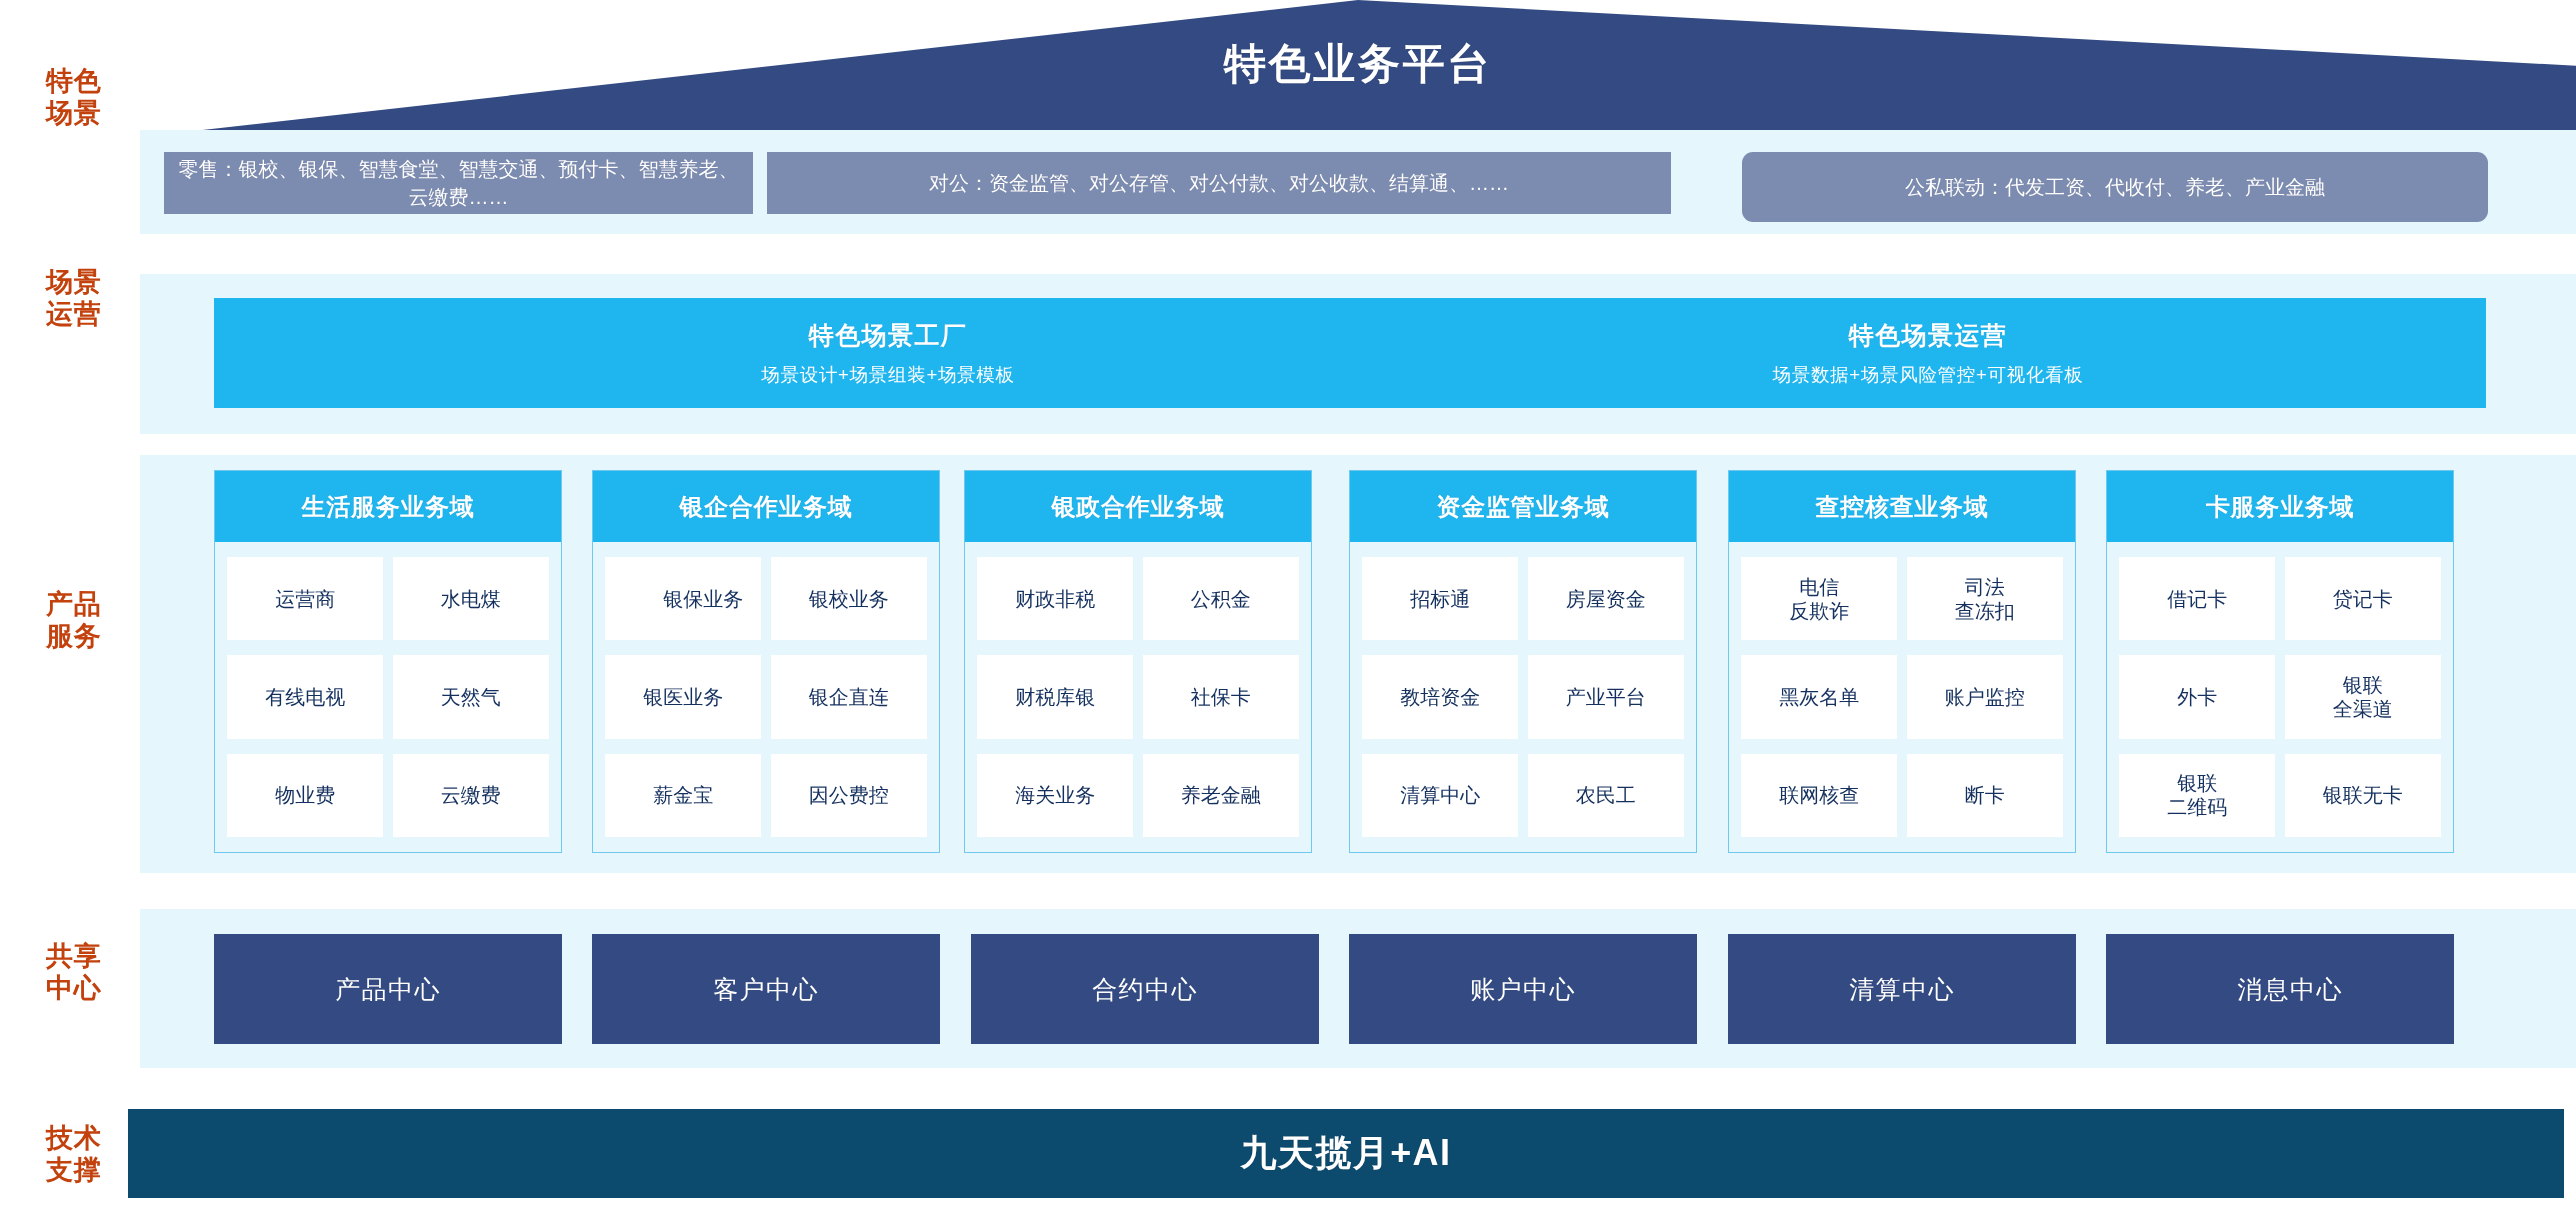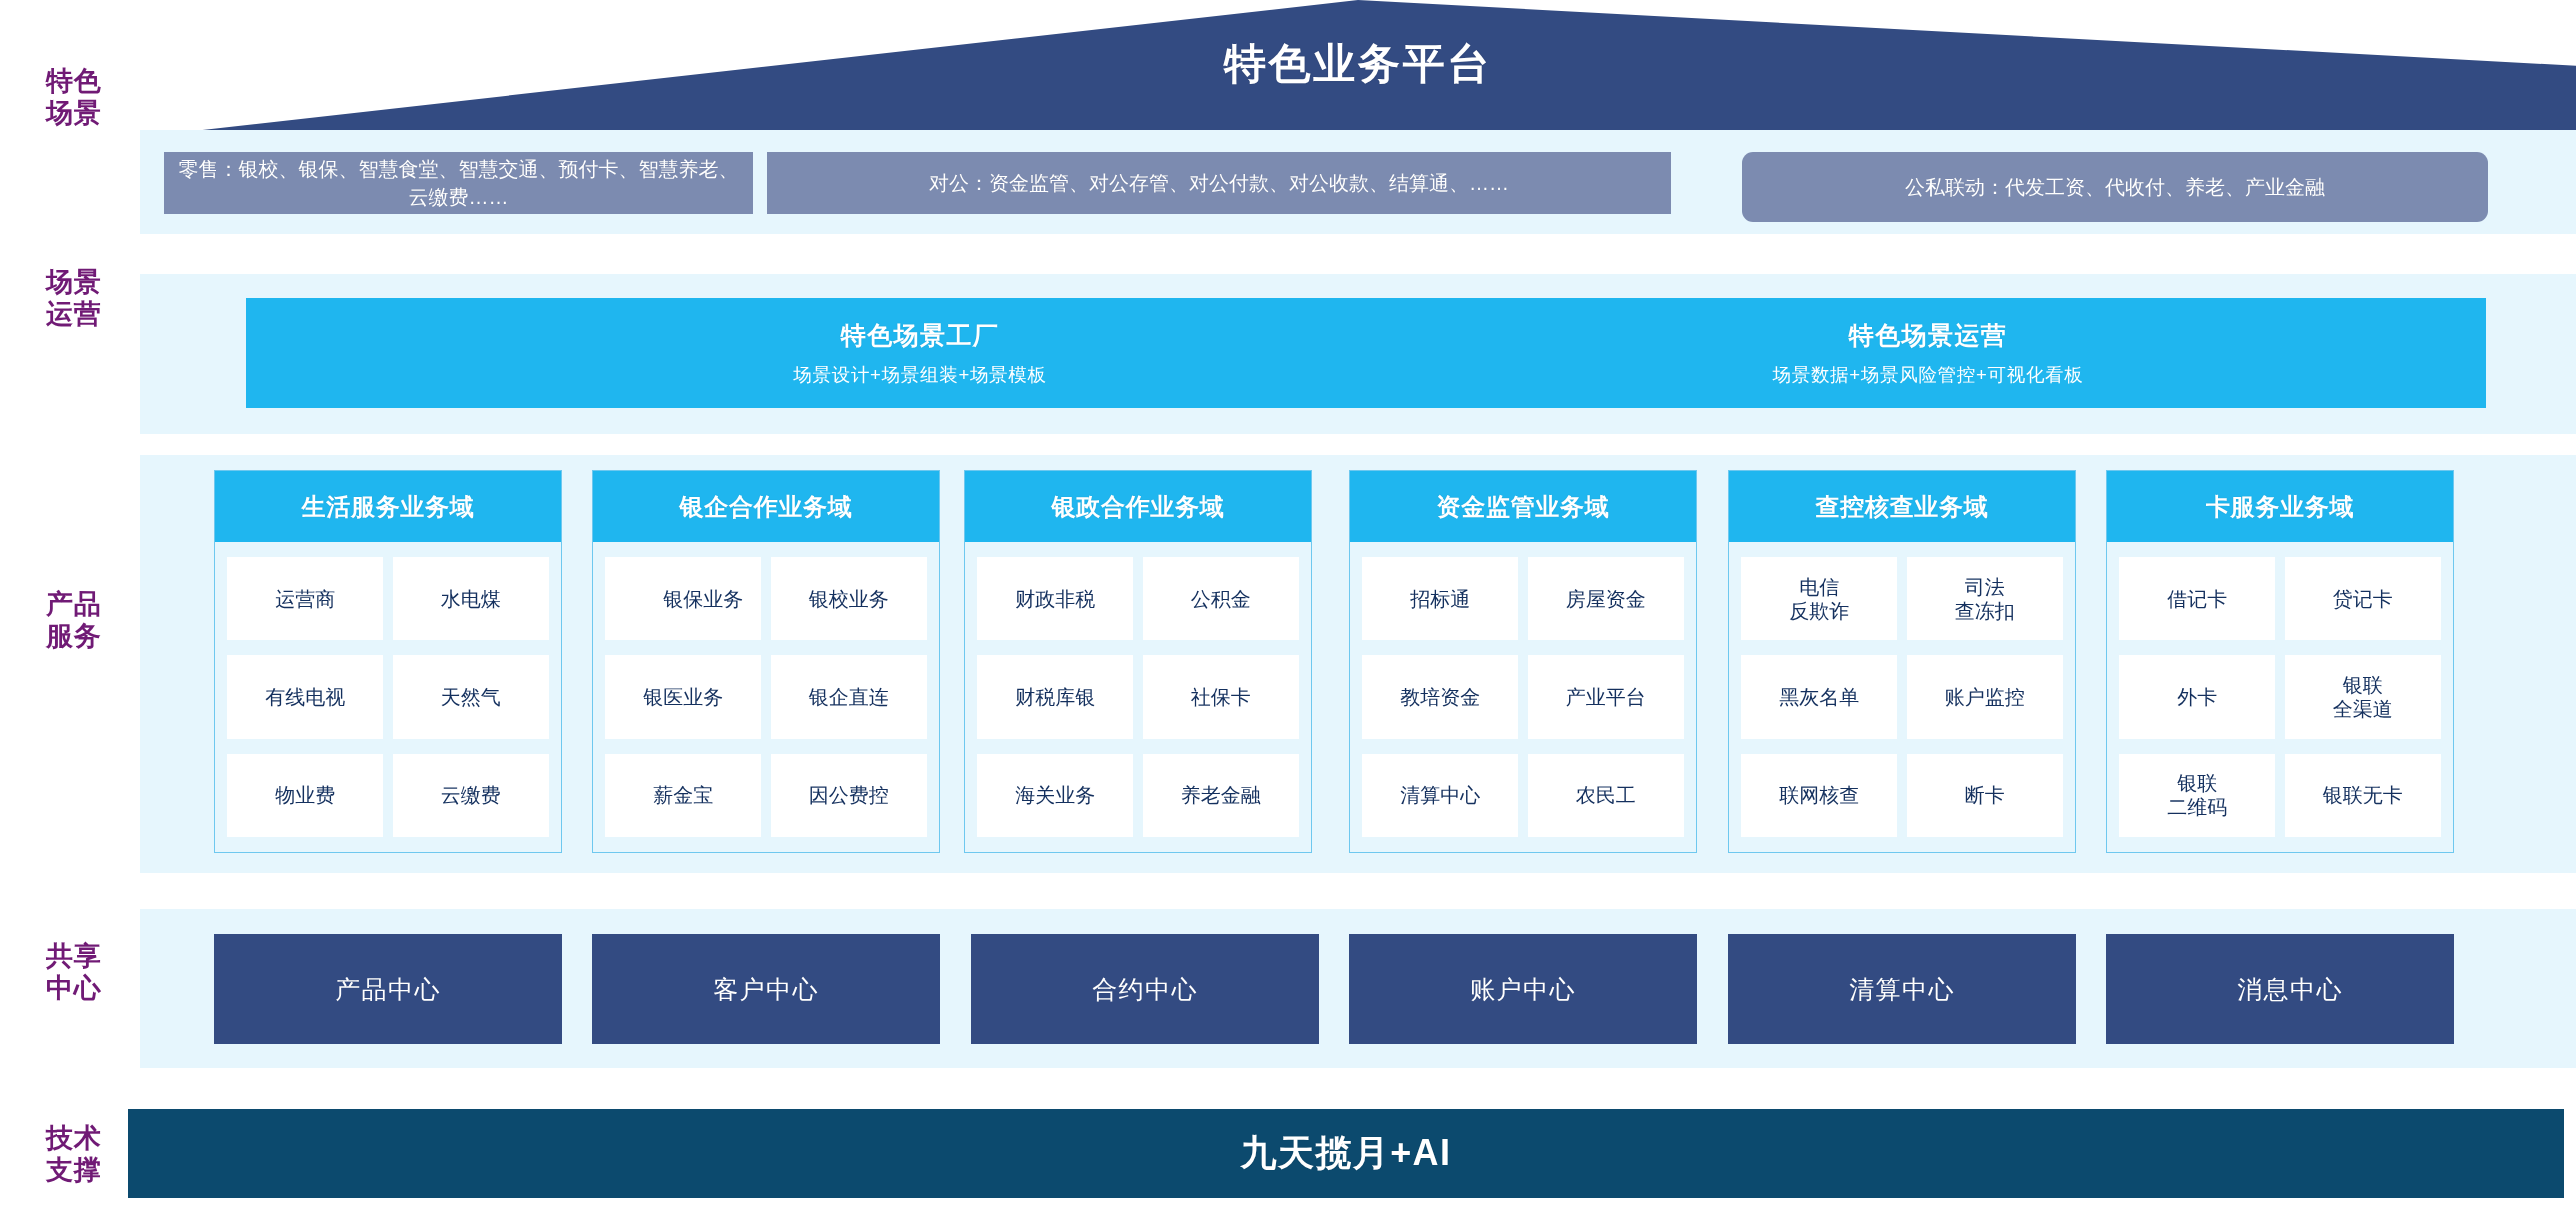--- a/index.html
+++ b/index.html
@@ -29,21 +29,21 @@
     font-weight: bold;
     letter-spacing: 2.7px;
     text-shadow: 0 0 1.4px rgba(0,0,0,.18);
   }
 
   
   .row-label {
     position: absolute;
     left: 13.7px; width: 120px;
     text-align: center;
-    color: #701a75;
+    color: #c2410c;
     font-size: 27px;
     font-weight: bold;
     line-height: 1.18;
     letter-spacing: 0.7px;
   }
 
   
   .band {
     position: absolute;
     background: #e6f6fd;
@@ -143,21 +143,21 @@
   <div class="row-label" style="top: 66px; white-space: pre-line;">特色
 场景</div>
   <div class="band" style="left:140px; top:130px; width:2436px; height:104px;"></div>
   <div class="scene-box" style="left: 164px; top: 152px; width: 589px; height: 62px; white-space: pre-line;">零售：银校、银保、智慧食堂、智慧交通、预付卡、智慧养老、云缴费……</div>
   <div class="scene-box" style="left: 767px; top: 152px; width: 904px; height: 62px; white-space: pre-line;">对公：资金监管、对公存管、对公付款、对公收款、结算通、……</div>
   <div class="scene-box" style="left: 1742px; top: 152px; width: 746px; height: 70px; white-space: pre-line; border-radius: 11px;">公私联动：代发工资、代收付、养老、产业金融</div>
 
   <div class="row-label" style="top: 267px; white-space: pre-line;">场景
 运营</div>
   <div class="band" style="left:140px; top:274px; width:2436px; height:160px;"></div>
-  <div class="op-box" style="left:214px; top:298px; width:1348px; height:110px;margin-left:32px;">
+  <div class="op-box" style="left:214px; top:298px; width:1348px; height:110px;">
     <div class="op-title">特色场景工厂</div>
     <div class="op-sub">场景设计+场景组装+场景模板</div>
   </div>
   <div class="op-box" style="left:1370px; top:298px; width:1116px; height:110px;">
     <div class="op-title">特色场景运营</div>
     <div class="op-sub">场景数据+场景风险管控+可视化看板</div>
   </div>
 
   <div class="row-label" style="top: 589px; white-space: pre-line;">产品
 服务</div>

